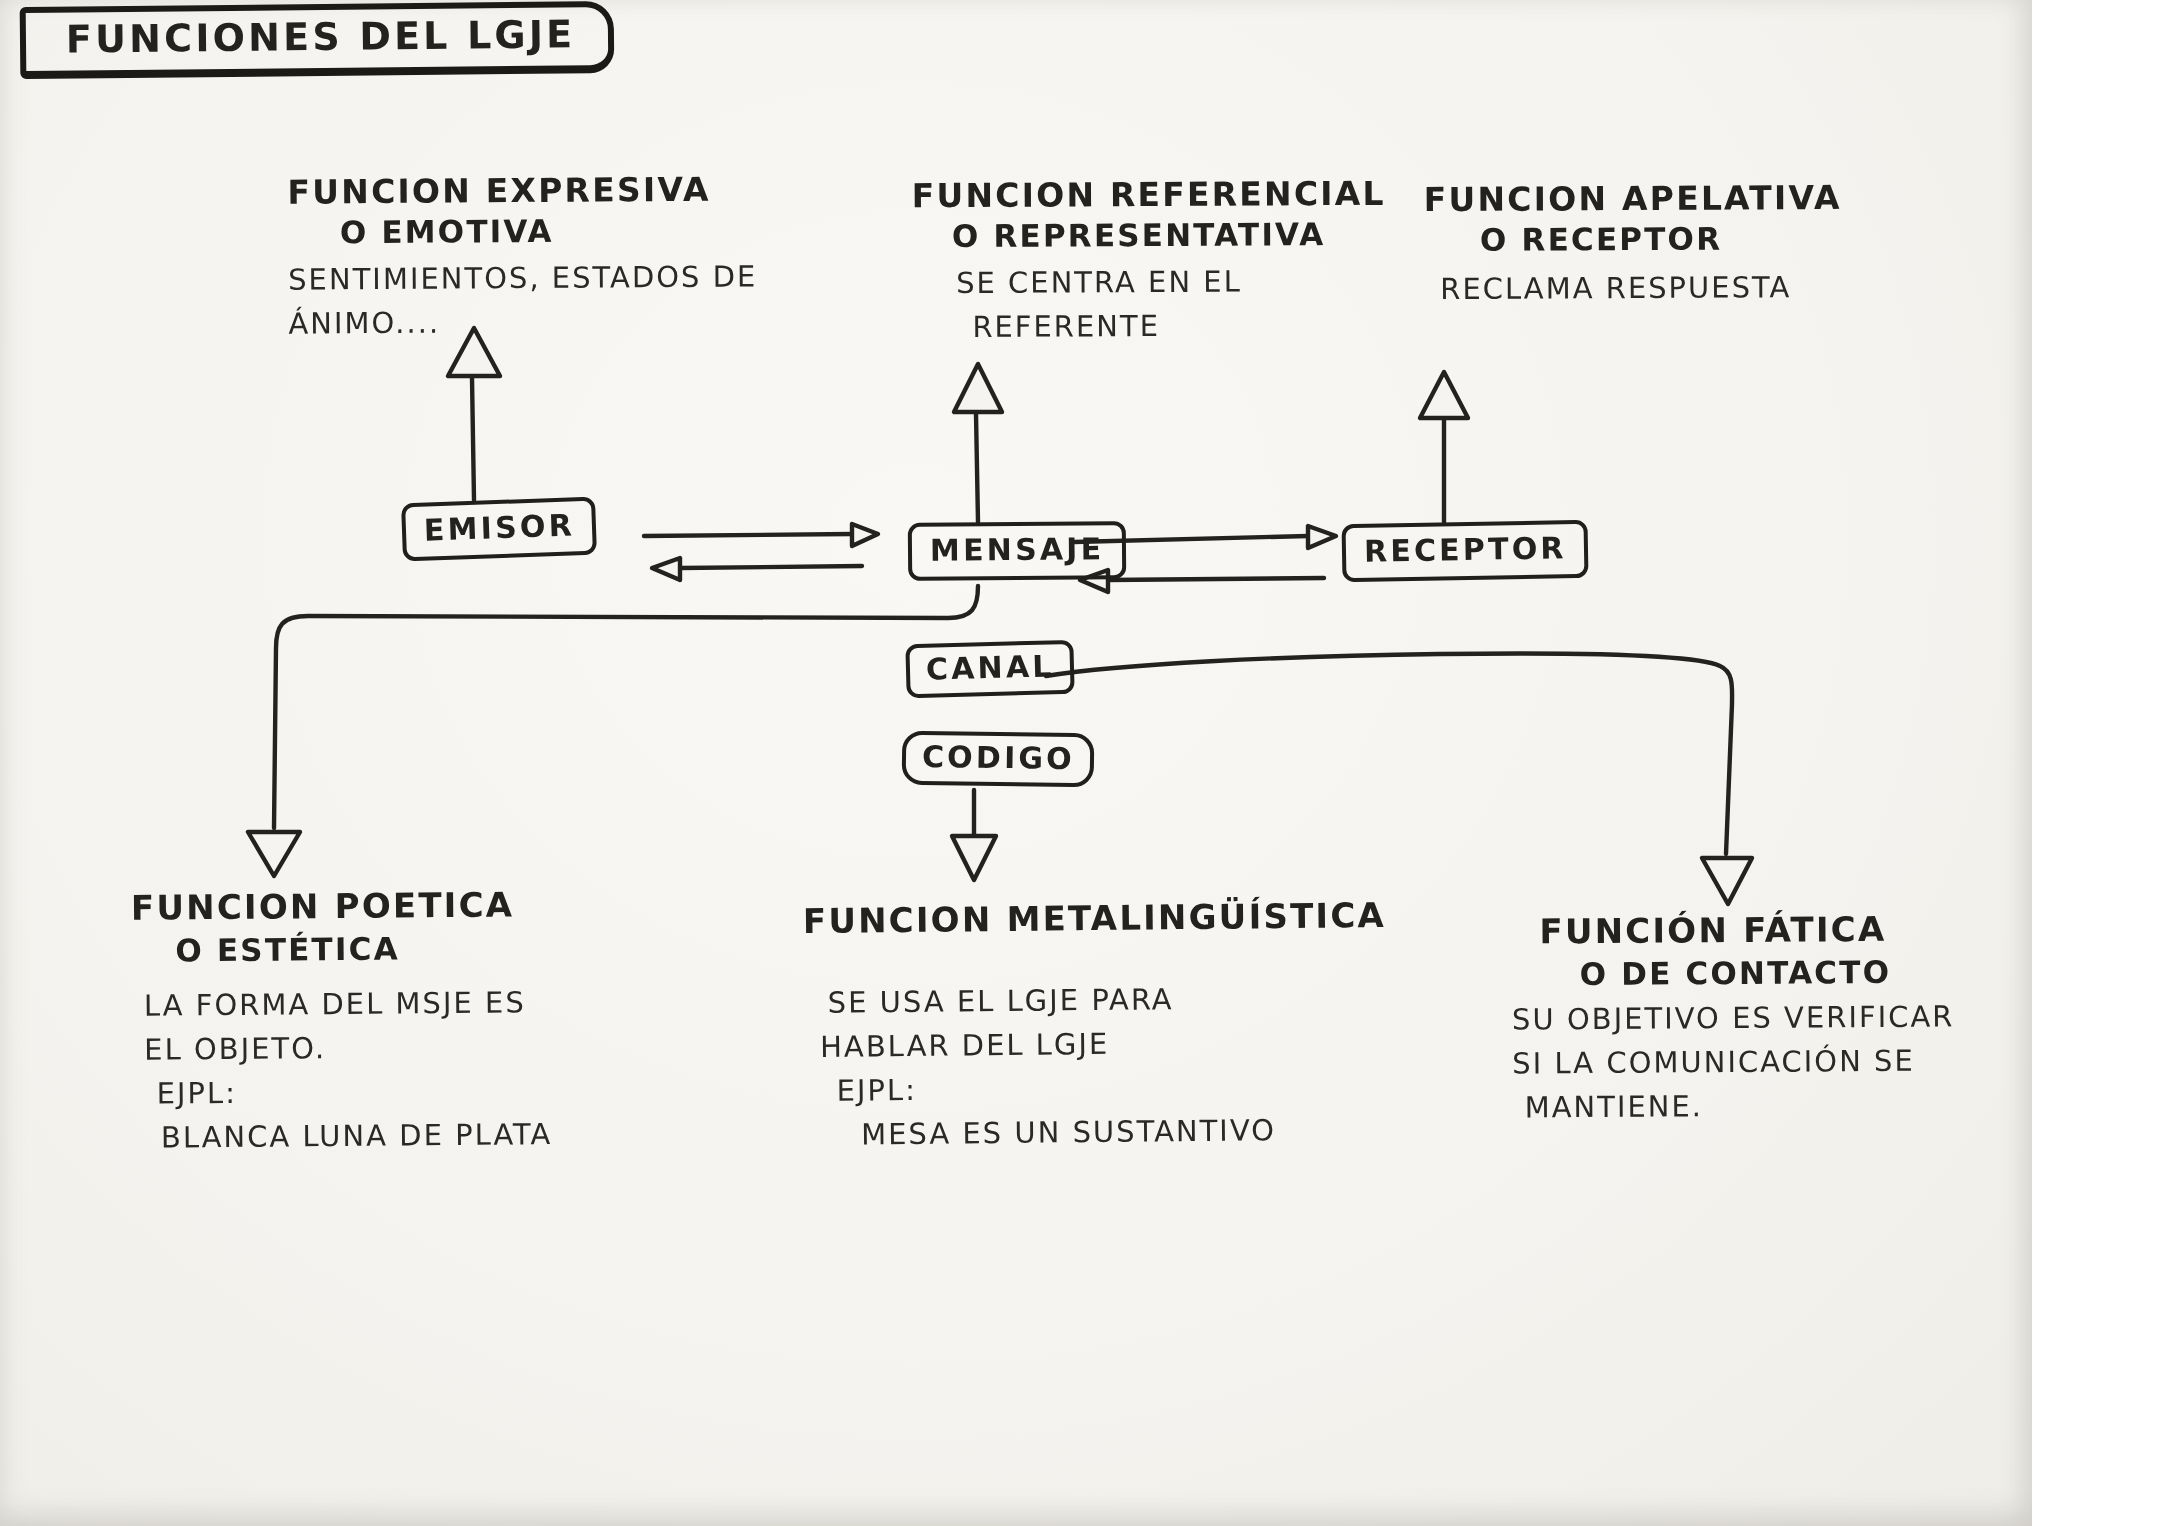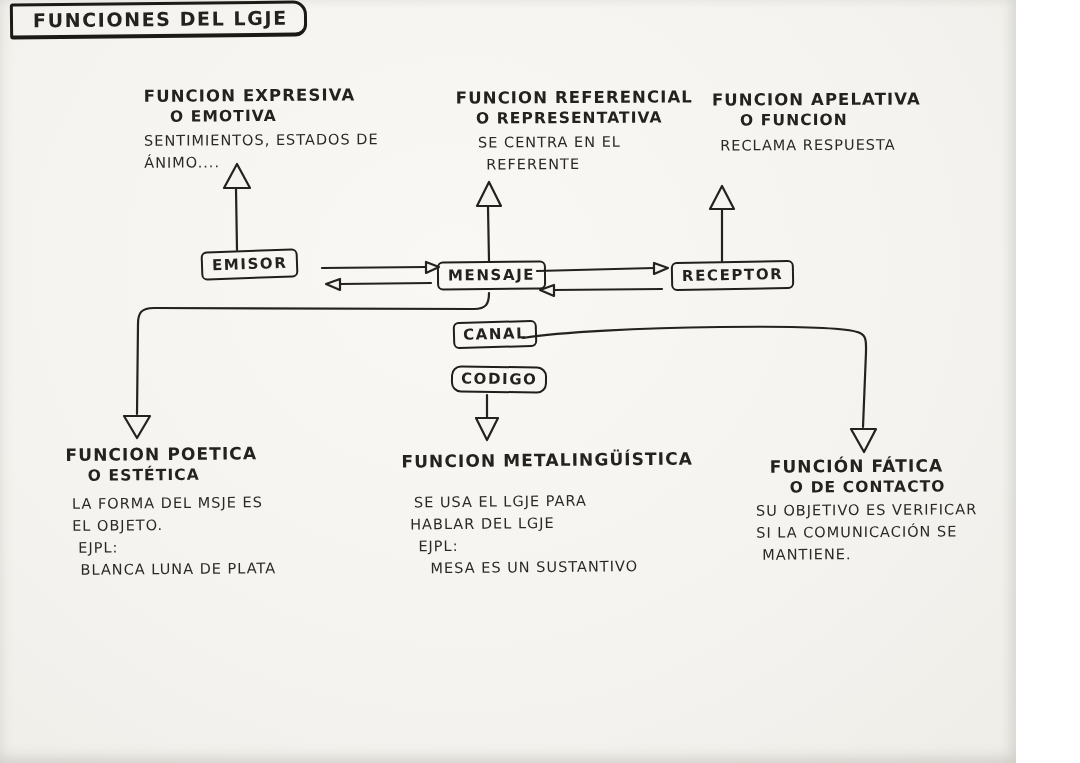--- a/index.html
+++ b/index.html
@@ -108,26 +108,26 @@
 
   <div class="block" style="left:456px;top:88px;transform:rotate(-0.3deg);">
     <div class="hand fn-title">FUNCION REFERENCIAL</div>
     <div class="hand fn-sub" style="margin-left:20px;">O REPRESENTATIVA</div>
     <div class="hand fn-line" style="margin-left:22px;margin-top:4px;">SE CENTRA EN EL</div>
     <div class="hand fn-line" style="margin-left:30px;">REFERENTE</div>
   </div>
 
   <div class="block" style="left:712px;top:90px;transform:rotate(-0.3deg);">
     <div class="hand fn-title">FUNCION APELATIVA</div>
-    <div class="hand fn-sub" style="margin-left:28px;">O FUNCION</div>
+    <div class="hand fn-sub" style="margin-left:28px;">O RECEPTOR</div>
     <div class="hand fn-line" style="margin-left:8px;margin-top:5px;">RECLAMA RESPUESTA</div>
   </div>
 
   <div class="nodebox hand" style="left:201px;top:250px;transform:rotate(-2deg);">EMISOR</div>
-  <div class="nodebox hand" style="left:437px;top:261px;transform:rotate(-0.5deg);">MENSAJE</div>
+  <div class="nodebox hand" style="left:454px;top:261px;transform:rotate(-0.5deg);">MENSAJE</div>
   <div class="nodebox hand" style="left:671px;top:261px;transform:rotate(-1deg);">RECEPTOR</div>
   <div class="nodebox hand" style="left:453px;top:321px;transform:rotate(-1.5deg);padding:2px 8px 3px 8px;">CANAL</div>
   <div class="nodebox hand" style="left:451px;top:366px;transform:rotate(0.8deg);padding:2px 8px 3px 8px;border-radius:10px;">CODIGO</div>
 
   <div class="block" style="left:66px;top:444px;transform:rotate(-0.5deg);">
     <div class="hand fn-title" style="font-size:17px;">FUNCION POETICA</div>
     <div class="hand fn-sub" style="margin-left:22px;">O ESTÉTICA</div>
     <div class="hand fn-line" style="margin-left:6px;margin-top:8px;">LA FORMA DEL MSJE ES</div>
     <div class="hand fn-line" style="margin-left:6px;">EL OBJETO.</div>
     <div class="hand fn-line" style="margin-left:12px;">EJPL:</div>

